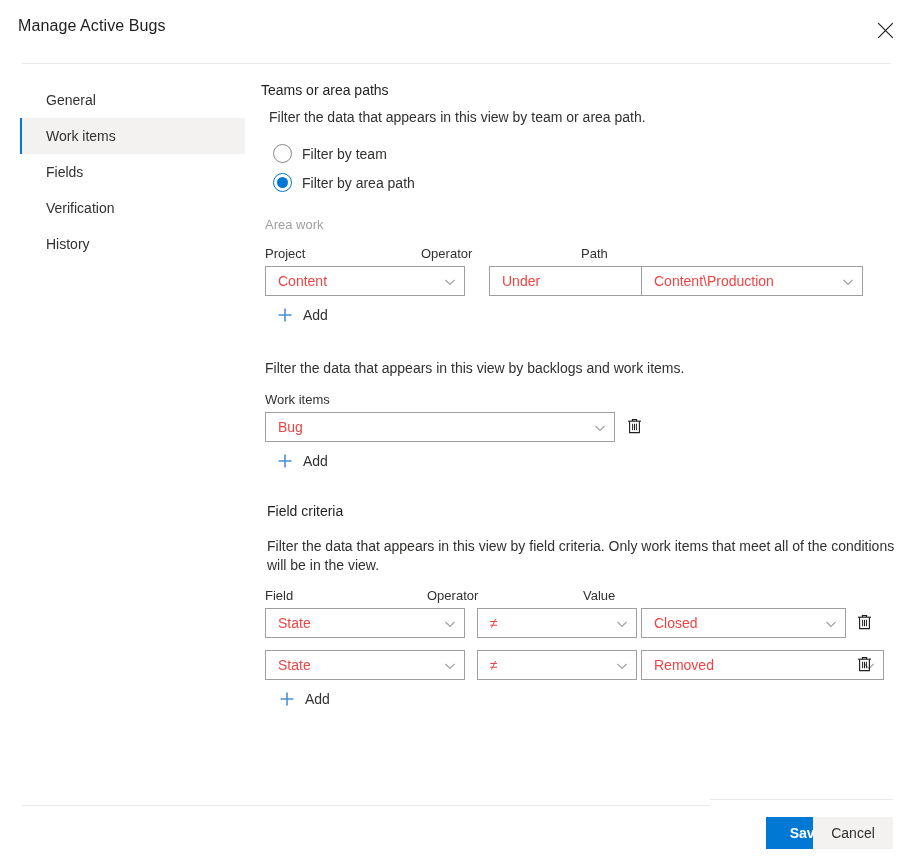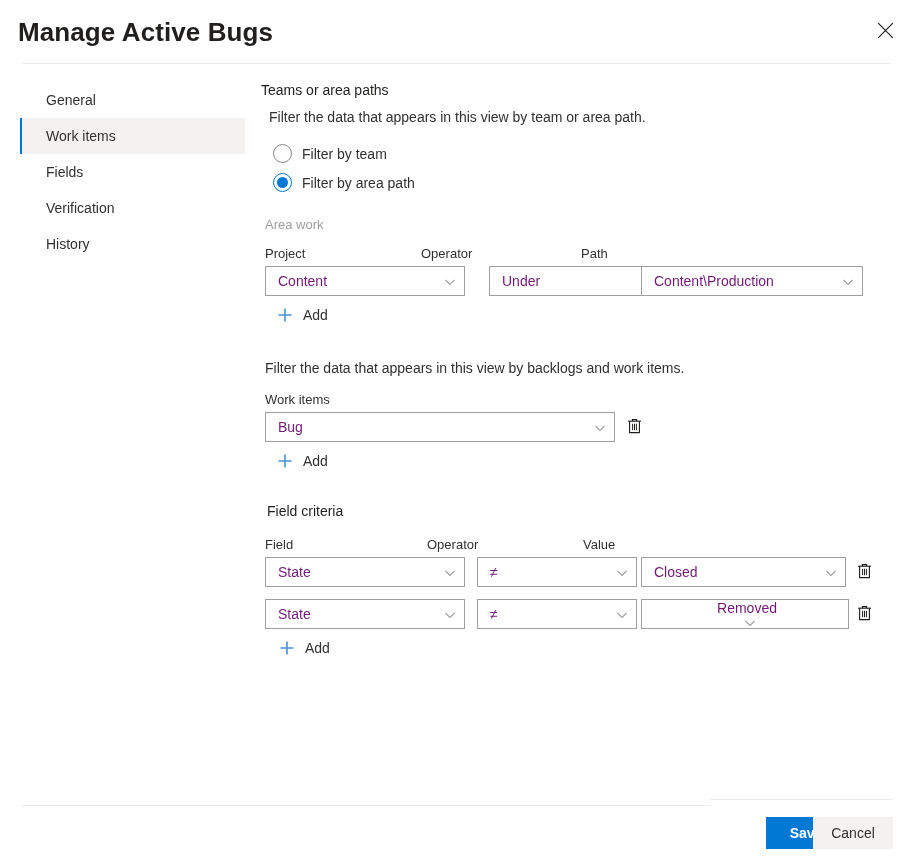--- a/index.html
+++ b/index.html
@@ -24,22 +24,22 @@
   .panel-header {
     position: absolute;
     top: 0; left: 0;
     width: 913px;
     height: 63px;
   }
   .panel-title {
     position: absolute;
     left: 18px;
     top: 17px;
-    font-size: 26px;
-    font-weight: bold;
+    font-size: 16px;
+    font-weight: normal;
     color: #201f1e;
     letter-spacing: 0.1px;
     white-space: nowrap;
   }
   .close-button {
     position: absolute;
     right: 8px;
     top: 12px;
     width: 40px;
     height: 36px;
@@ -187,21 +187,21 @@
   .dropdown {
     position: absolute;
     height: 30px;
     border: 1px solid #a19f9d;
     background: #ffffff;
     display: flex;
     align-items: center;
     padding: 0 8px 0 12px;
     cursor: pointer;
     font-size: 14px;
-    color: #701a75;
+    color: #ef4444;
     user-select: none;
   }
   .dropdown .dd-text {
     flex: 1 1 auto;
     overflow: hidden;
     text-overflow: ellipsis;
     white-space: nowrap;
   }
   .chev {
     flex: none;
@@ -429,20 +429,21 @@
             <svg width="16" height="16" viewBox="0 0 16 16" aria-hidden="true">
               <path d="M8 1.5 V14.5 M1.5 8 H14.5" stroke="#4a90d9" stroke-width="1.6" fill="none"></path>
             </svg>
           </span>
           <span class="add-text">Add</span>
         </button>
       </section>
 
       <section class="block" style="margin-top:30px;">
         <h2 class="section-title" style="padding-left:6px; margin-bottom:18px;">Field criteria</h2>
+        <p class="section-desc" style="padding-left:6px; width:636px; margin-bottom:13px;">Filter the data that appears in this view by field criteria. Only work items that meet all of the conditions will be in the view.</p>
 
         <div class="col-headers" style="padding-left:6px;">
           <span class="col-header" style="left:4px;">Field</span>
           <span class="col-header" style="left:166px;">Operator</span>
           <span class="col-header" style="left:322px;">Value</span>
         </div>
 
         <div class="row" style="padding-left:6px;">
           <div class="dropdown" style="left:4px; width:200px;">
             <span class="dd-text">State</span>
@@ -490,21 +491,21 @@
             </span>
           </div>
           <div class="dropdown" style="left:216px; width:160px;">
             <span class="dd-text">≠</span>
             <span class="chev">
               <svg width="12" height="12" viewBox="0 0 12 12" aria-hidden="true">
                   <path d="M1.5 4 L6 8.5 L10.5 4" stroke="#a19f9d" stroke-width="1.1" fill="none"></path>
                 </svg>
             </span>
           </div>
-          <div class="dropdown" style="left:380px; width:208px;flex-direction:column;">
+          <div class="dropdown" style="left:380px; width:243px;">
             <span class="dd-text">Removed</span>
             <span class="chev">
               <svg width="12" height="12" viewBox="0 0 12 12" aria-hidden="true">
                   <path d="M1.5 4 L6 8.5 L10.5 4" stroke="#a19f9d" stroke-width="1.1" fill="none"></path>
                 </svg>
             </span>
           </div>
           <button class="trash-btn" style="left:590px;" aria-label="Delete">
             <span>
               <svg width="15" height="16" viewBox="0 0 15 16" aria-hidden="true">

